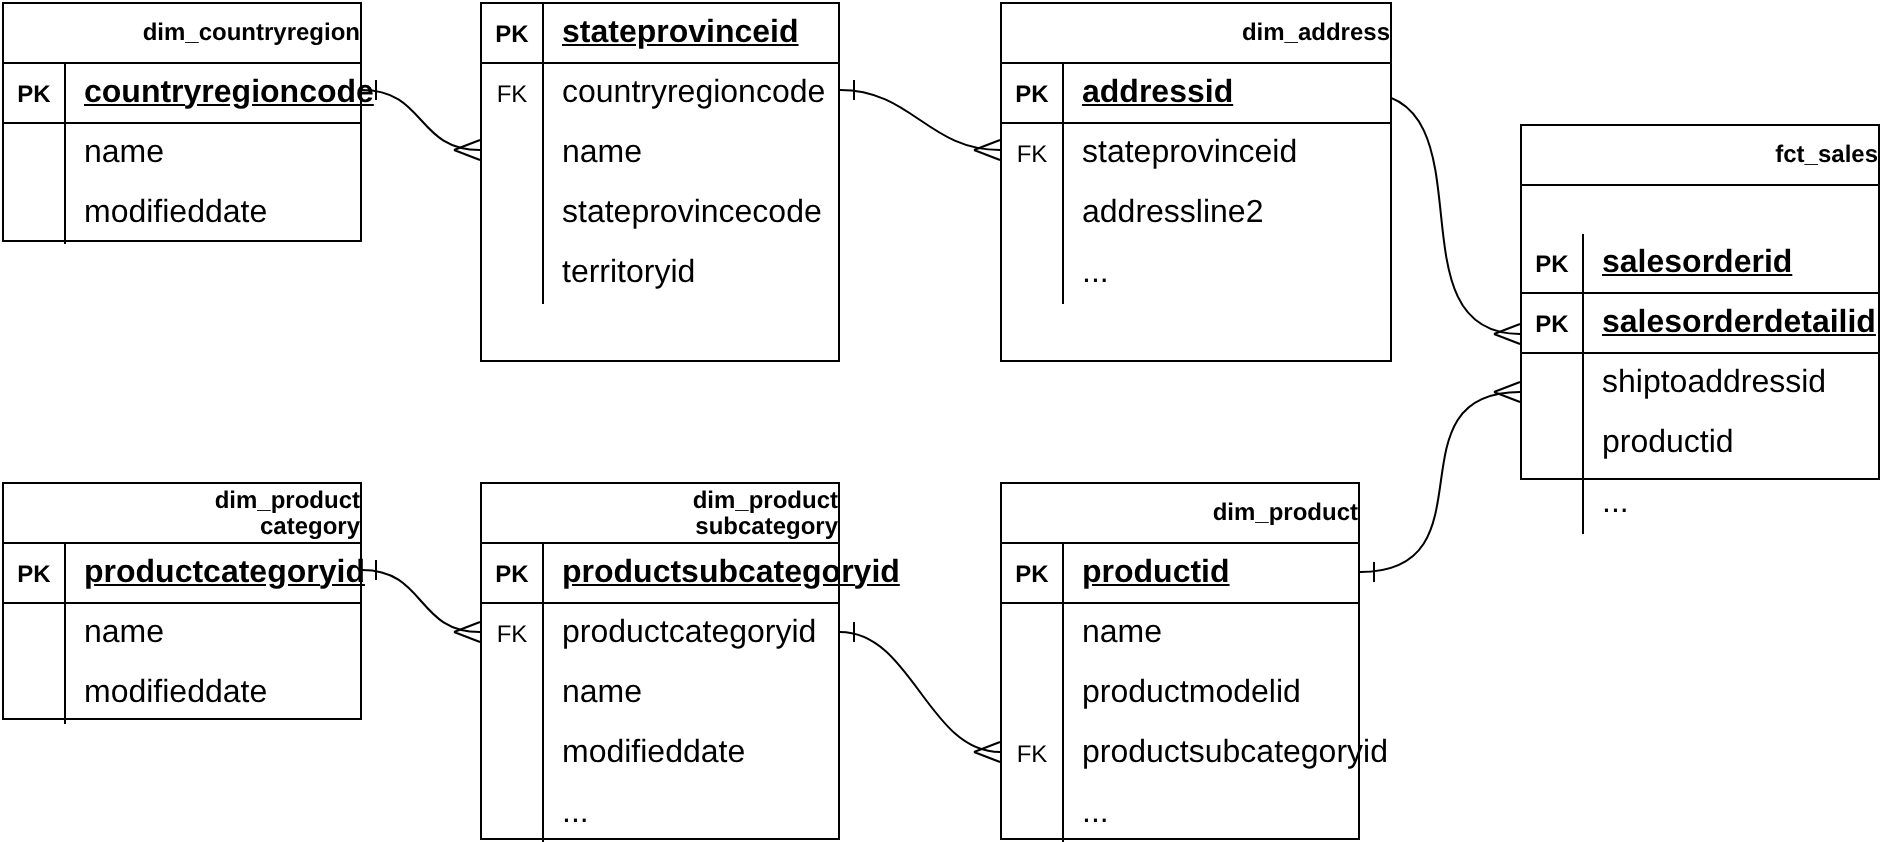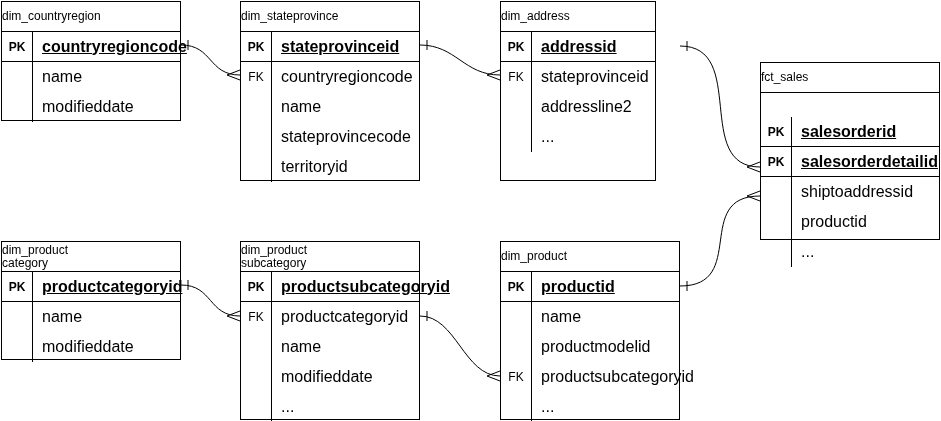--- a/index.html
+++ b/index.html
@@ -31,24 +31,24 @@
     flex-direction: column;
     color: #000000;
   }
   .entity-title {
     height: 30px;
     flex: none;
     box-sizing: border-box;
     border-bottom: 1px solid #000000;
     display: flex;
     flex-direction: column;
-    align-items: flex-start;
+    align-items: flex-end;
     justify-content: center;
     font-size: 12px;
-    font-weight: normal;
+    font-weight: bold;
     line-height: 13px;
   }
   .entity-title span { display: block; }
   .entity-rows { display: flex; flex-direction: column; }
   .entity-row { height: 30px; flex: none; box-sizing: border-box; display: flex; }
   .entity-row.key-row { border-bottom: 1px solid #000000; }
   .row-key {
     width: 31px;
     flex: none;
     box-sizing: border-box;
@@ -127,23 +127,20 @@
           <div class="row-label">name</div>
         </div>
         <div class="entity-row">
           <div class="row-key"></div>
           <div class="row-label">modifieddate</div>
         </div>
       </div>
   </div>
 
   <div class="entity" style="left:240px; top:1px; width:180px; height:180px;">
-    <div class="entity-title">
-        <span>dim_stateprovince</span>
-      </div>
     <div class="entity-rows">
         <div class="entity-row key-row">
           <div class="row-key pk">PK</div>
           <div class="row-label pk">stateprovinceid</div>
         </div>
         <div class="entity-row">
           <div class="row-key">FK</div>
           <div class="row-label">countryregioncode</div>
         </div>
         <div class="entity-row">
@@ -154,21 +151,21 @@
           <div class="row-key"></div>
           <div class="row-label">stateprovincecode</div>
         </div>
         <div class="entity-row">
           <div class="row-key"></div>
           <div class="row-label">territoryid</div>
         </div>
       </div>
   </div>
 
-  <div class="entity" style="left:500px; top:1px; width:156px; height:180px;">
+  <div class="entity" style="left:500px; top:1px; width:196px; height:180px;">
     <div class="entity-title">
         <span>dim_address</span>
       </div>
     <div class="entity-rows">
         <div class="entity-row key-row">
           <div class="row-key pk">PK</div>
           <div class="row-label pk">addressid</div>
         </div>
         <div class="entity-row">
           <div class="row-key">FK</div>

